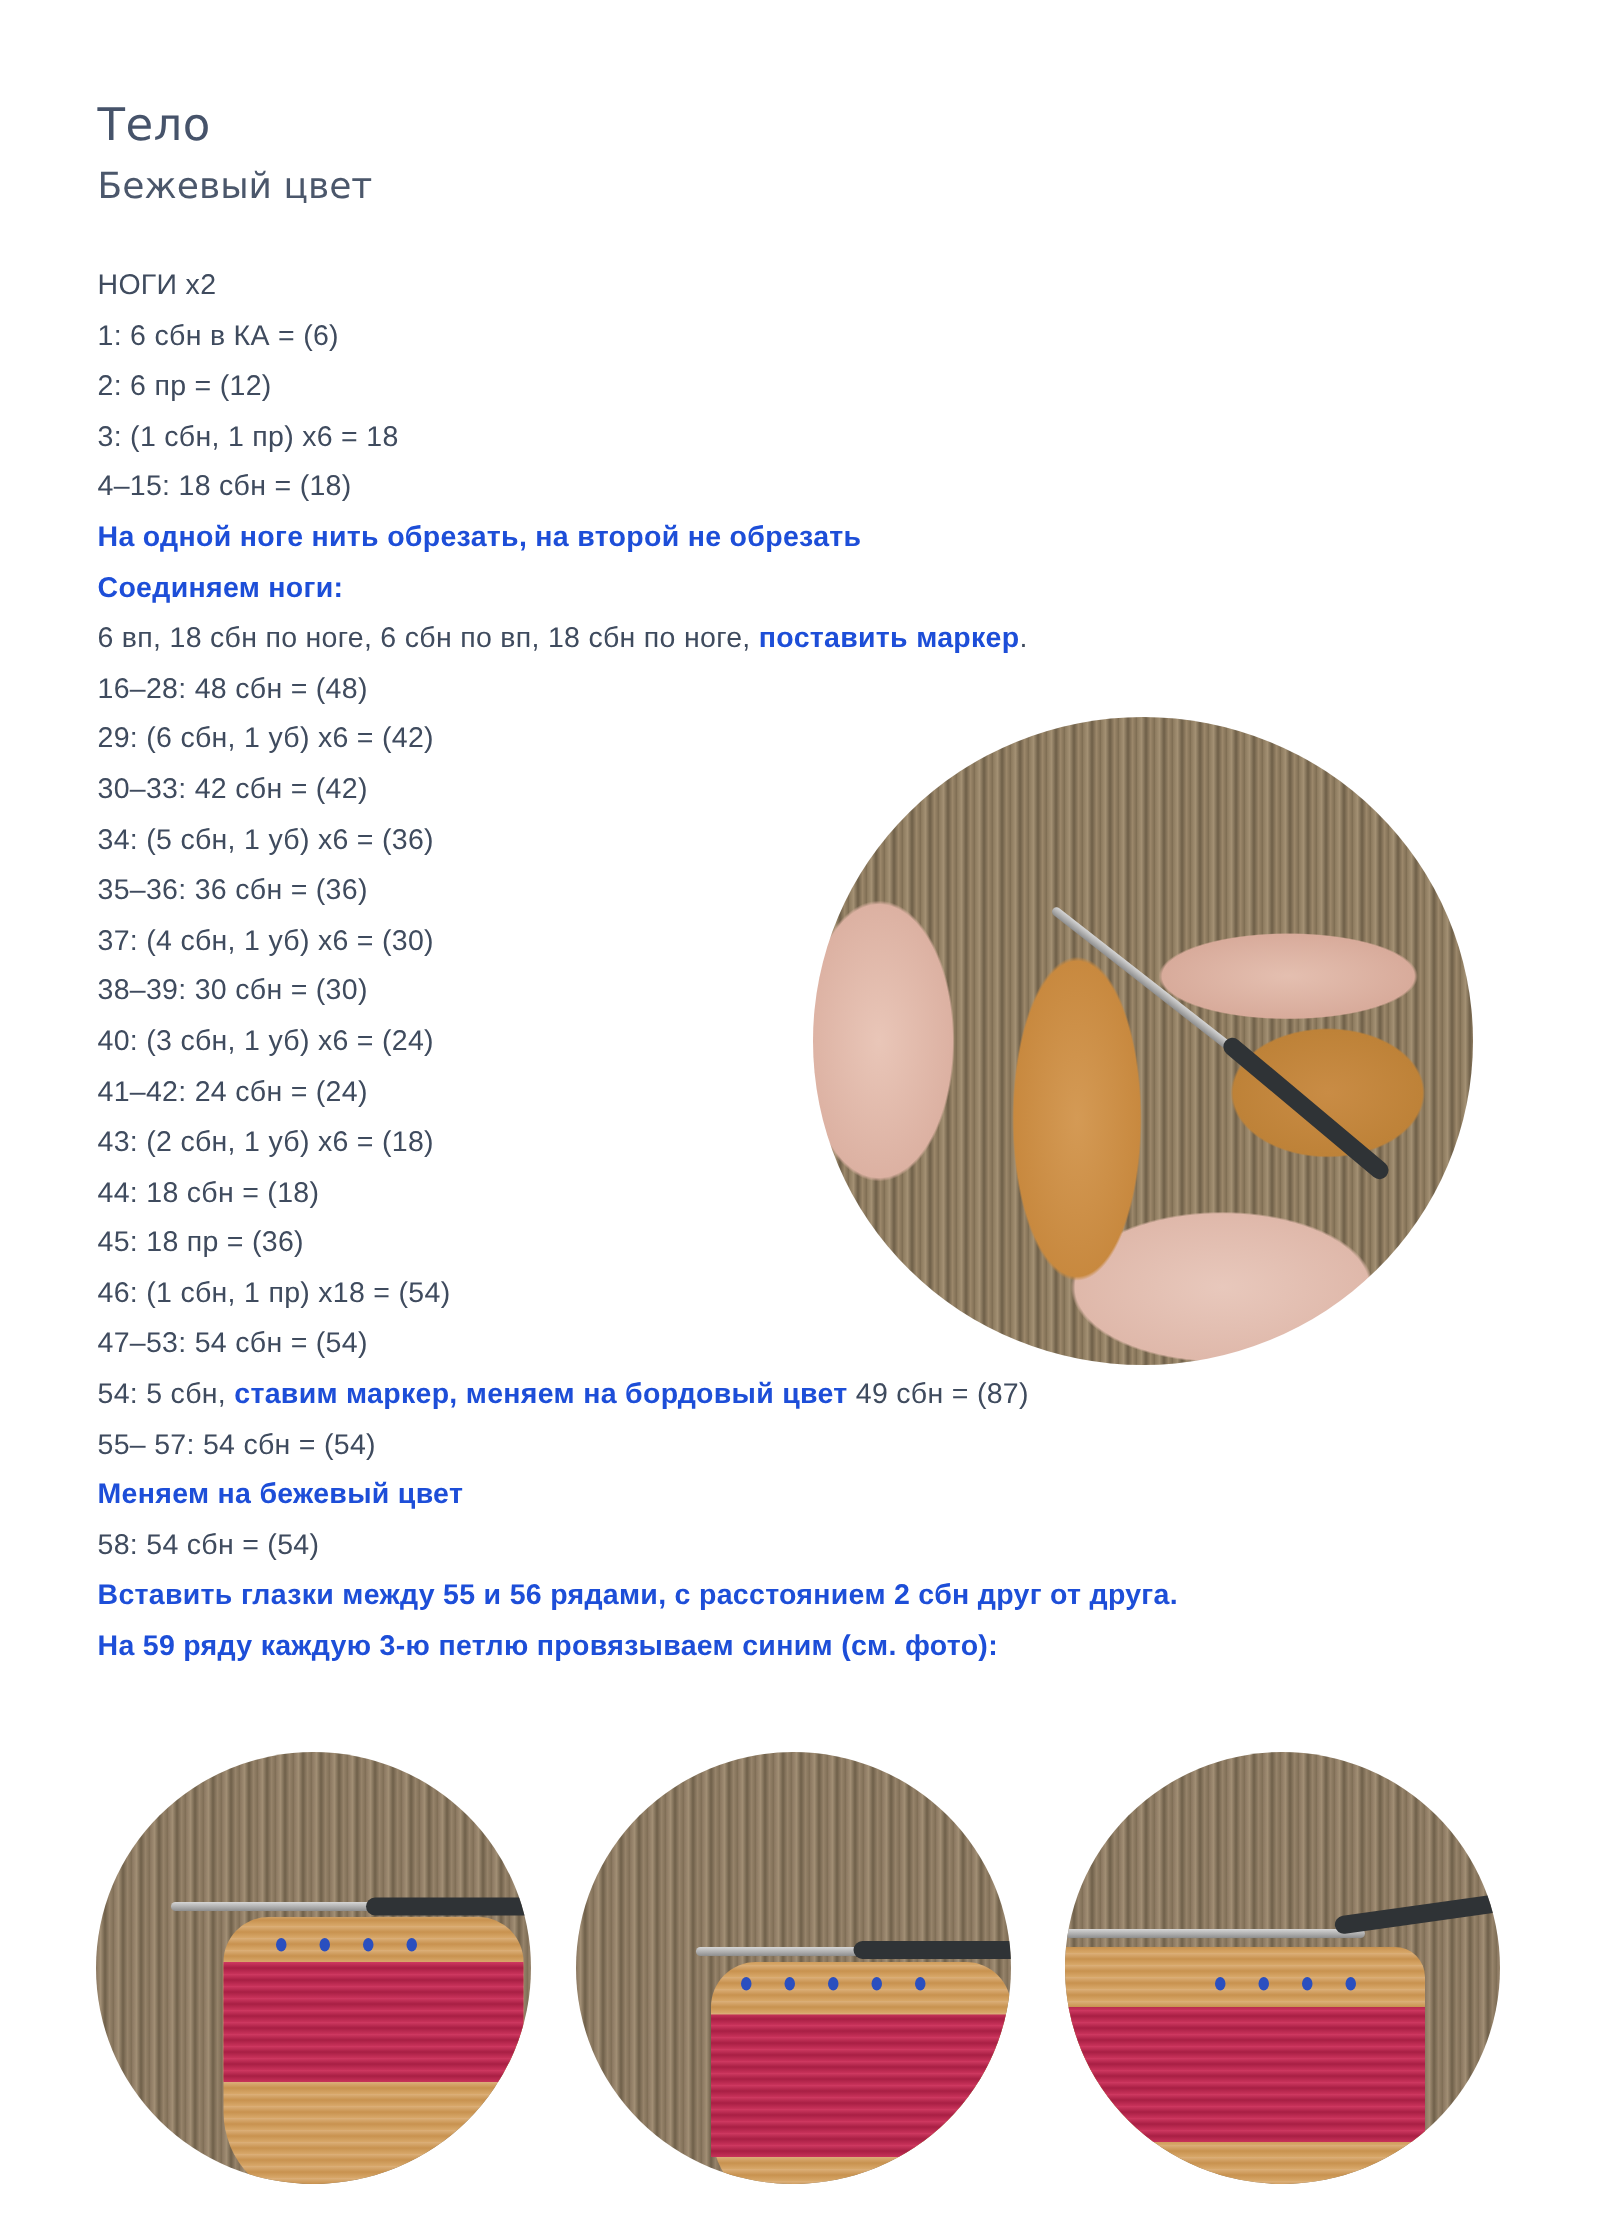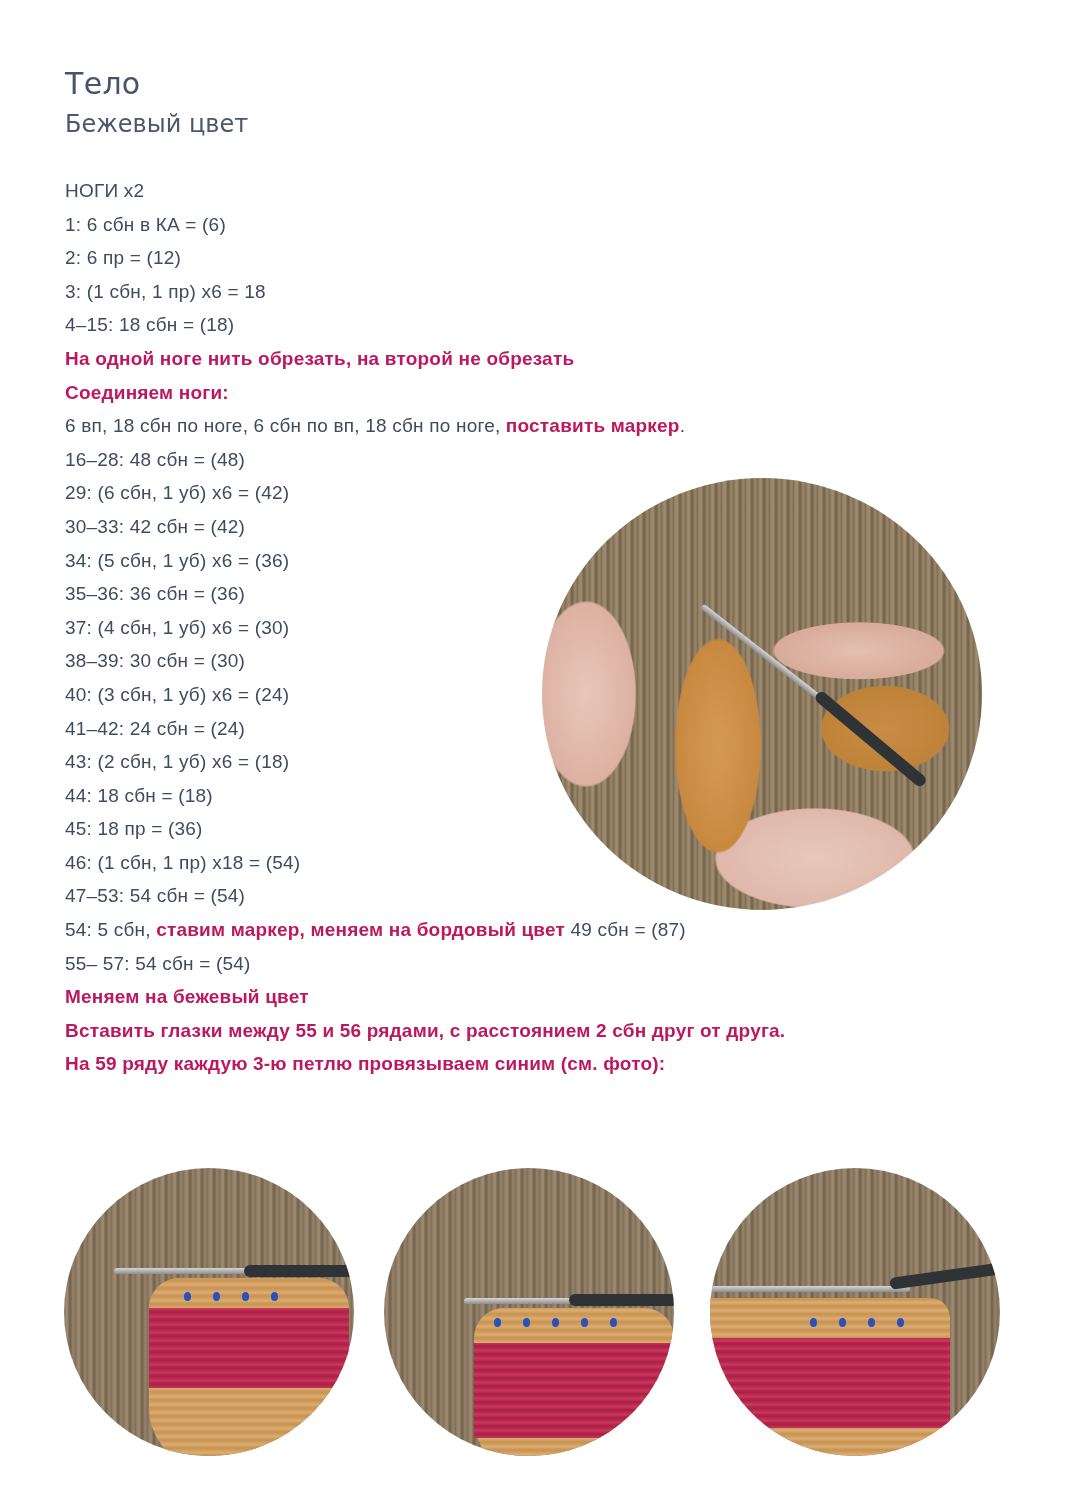--- a/index.html
+++ b/index.html
@@ -5,21 +5,21 @@
     html, body { margin:0; padding:0; background:#ffffff; }
     body { width:1080px; height:1486px; position:relative; overflow:hidden;
            font-family:"Liberation Sans", "DejaVu Sans", sans-serif; color:#3d4a5c; }
     .title { position:absolute; left:65px; top:66px; font-family:"DejaVu Sans", sans-serif;
              font-size:30px; color:#46536a; letter-spacing:0.3px; }
     .subtitle { position:absolute; left:65px; top:110px; font-family:"DejaVu Sans", sans-serif;
                 font-size:24px; color:#4b576b; }
     .lines { position:absolute; left:65px; top:177px; width:900px; }
     .line { height:33.6px; line-height:28px; font-size:19px; color:#3f4b5e; white-space:nowrap;
             letter-spacing:0.2px; }
-    .line b { font-weight:bold; color:#be185d; }
+    .line b { font-weight:bold; color:#1d4ed8; }
     .photo { position:absolute; border-radius:50%; overflow:hidden; }
     .photo-main { left:542px; top:478px; width:440px; height:432px;
       background:
         radial-gradient(ellipse 60px 150px at 40% 62%, #d49a55 0%, #c8893f 70%, transparent 72%),
         radial-gradient(ellipse 90px 60px at 78% 58%, #c98c45 0%, #be8238 70%, transparent 72%),
         radial-gradient(ellipse 140px 70px at 62% 88%, #e8c8bc 0%, #dfb8aa 70%, transparent 72%),
         radial-gradient(ellipse 70px 130px at 10% 50%, #e9c6b8 0%, #dcb1a2 70%, transparent 72%),
         radial-gradient(ellipse 120px 40px at 72% 40%, #e4bfb0 0%, #d8ab9b 70%, transparent 72%),
         repeating-linear-gradient(90deg, #8c7a5e 0px, #a39073 3px, #6e5f48 6px, #9b876a 9px, #7d6c52 12px);
     }
@@ -62,20 +62,21 @@
     <div class="line"><span>40: (3 сбн, 1 уб) х6 = (24)</span></div>
     <div class="line"><span>41–42: 24 сбн = (24)</span></div>
     <div class="line"><span>43: (2 сбн, 1 уб) х6 = (18)</span></div>
     <div class="line"><span>44: 18 сбн = (18)</span></div>
     <div class="line"><span>45: 18 пр = (36)</span></div>
     <div class="line"><span>46: (1 сбн, 1 пр) х18 = (54)</span></div>
     <div class="line"><span>47–53: 54 сбн = (54)</span></div>
     <div class="line"><span>54: 5 сбн, </span><b>ставим маркер, меняем на бордовый цвет</b><span> 49 сбн = (87)</span></div>
     <div class="line"><span>55– 57: 54 сбн = (54)</span></div>
     <div class="line"><b>Меняем на бежевый цвет</b></div>
+    <div class="line"><span>58: 54 сбн = (54)</span></div>
     <div class="line"><b>Вставить глазки между 55 и 56 рядами, с расстоянием 2 сбн друг от друга.</b></div>
     <div class="line"><b>На 59 ряду каждую 3-ю петлю провязываем синим (см. фото):</b></div>
   </div>
 
 <div class="photo photo-main">
   <div class="hook" style="left:160px;top:125px;width:150px;transform:rotate(38deg);"></div>
   <div class="hook-handle" style="left:275px;top:210px;width:140px;transform:rotate(40deg);"></div>
 </div>
 
 <div class="photo photo-small ps1">

